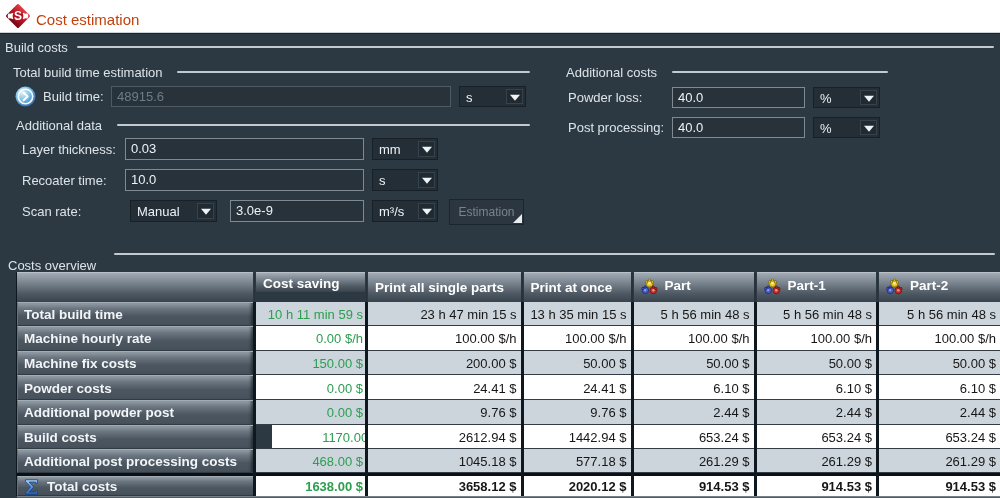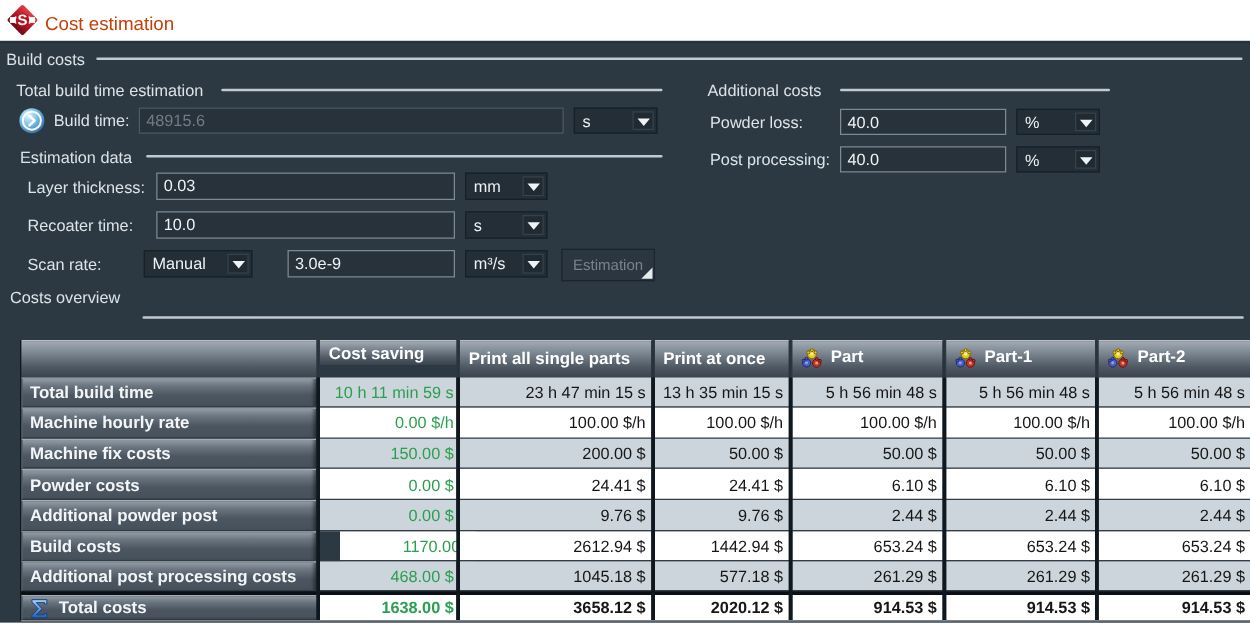--- a/index.html
+++ b/index.html
@@ -60,25 +60,25 @@
 <text x="13" y="17.2" font-size="12" font-weight="bold" fill="#ffffff" text-anchor="middle" font-family="Liberation Sans">S</text>
 </svg>
 
 <div class="abs" style="left:36px;top:11px;font-size:15px;color:#c2410c">Cost estimation</div>
 <div class="abs" style="left:0;top:31.5px;width:1000px;height:1.5px;background:#cdd2d5"></div>
 <div class="panel"></div>
 <div class="glabel" style="left:5px;top:40px">Build costs</div>
 <div class="gline" style="left:77px;top:46px;width:917px"></div>
 <div class="glabel" style="left:13px;top:65px">Total build time estimation</div>
 <div class="gline" style="left:177px;top:71px;width:353px"></div>
-<div class="glabel" style="left:16px;top:118px">Estimation data</div>
+<div class="glabel" style="left:16px;top:118px">Additional data</div>
 <div class="gline" style="left:117px;top:124px;width:413px"></div>
 <div class="glabel" style="left:566px;top:65px">Additional costs</div>
 <div class="gline" style="left:672px;top:71px;width:216px"></div>
-<div class="glabel" style="left:8px;top:230px">Costs overview</div>
+<div class="glabel" style="left:8px;top:258px">Costs overview</div>
 <div class="gline" style="left:114px;top:253px;width:881px"></div>
 <svg class="abs" style="left:15px;top:86px" width="21" height="21" viewBox="0 0 21 21">
 <defs>
       <radialGradient id="bg" cx="0.35" cy="0.3" r="0.9">
 <stop offset="0" stop-color="#e2f4fc"></stop>
         <stop offset="0.4" stop-color="#7cc3e8"></stop>
         <stop offset="1" stop-color="#174f9e"></stop>
       </radialGradient>
     </defs>
 <circle cx="10.5" cy="10.5" r="10" fill="url(#bg)"></circle>
@@ -104,21 +104,21 @@
   </div>
 <div class="flabel" style="left:22px;top:173px">Recoater time:</div>
 <div class="inp" style="left:125px;top:169px;width:239px;height:22px">10.0</div>
 <div class="combo" style="left:372px;top:169px;width:66px;height:22px">
     <span>s</span>
     <div class="cbtn">
       <div class="tri"></div>
     </div>
   </div>
 <div class="flabel" style="left:22px;top:204px">Scan rate:</div>
-<div class="combo" style="left:115px;top:200px;width:87px;height:22px">
+<div class="combo" style="left:130px;top:200px;width:87px;height:22px">
     <span>Manual</span>
     <div class="cbtn">
       <div class="tri"></div>
     </div>
   </div>
 <div class="inp" style="left:230px;top:200px;width:134px;height:22px;line-height:20px">3.0e-9</div>
 <div class="combo" style="left:372px;top:200px;width:66px;height:22px">
     <span>m³/s</span>
     <div class="cbtn">
       <div class="tri"></div>

